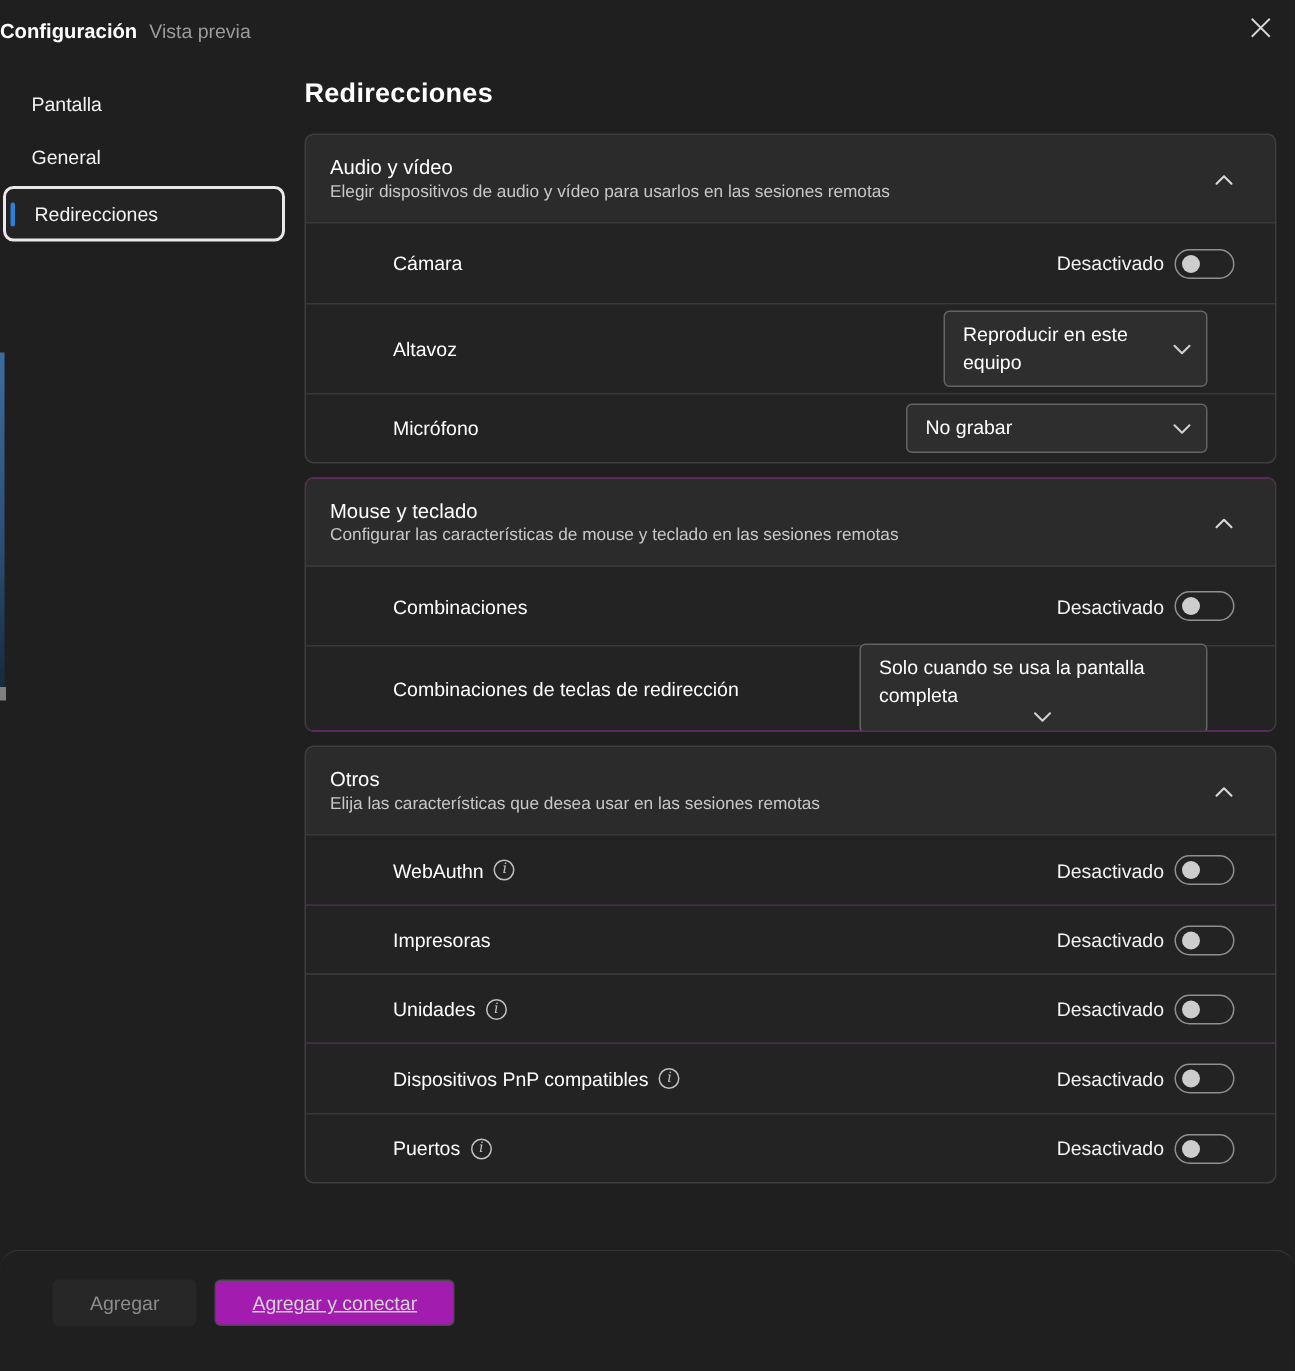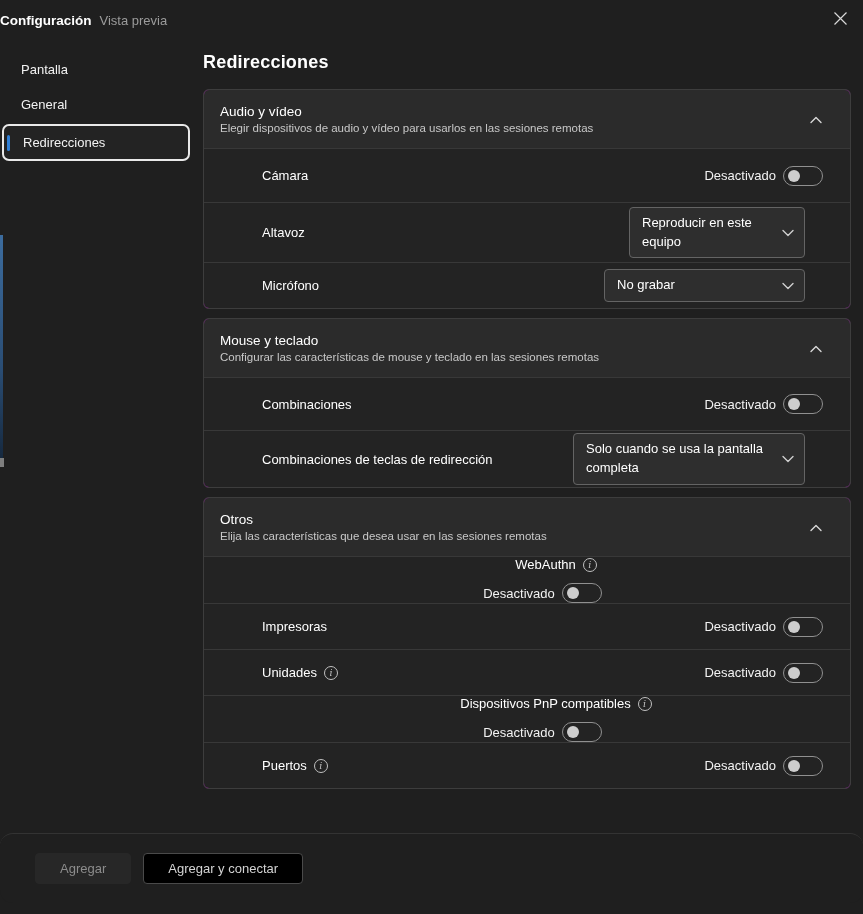--- a/index.html
+++ b/index.html
@@ -44,50 +44,50 @@
     display:flex; align-items:center; justify-content:space-between; }
   .card-header .titles { display:flex; flex-direction:column; gap:3px; }
   .card-title { font-size:13.5px; color:#ffffff; }
   .card-subtitle { font-size:11.5px; color:#c8c8c8; }
   .chev-btn { color:#d8d8d8; display:flex; align-items:center; justify-content:center;
     width:28px; height:28px; border-radius:4px; }
 
   .row { display:flex; align-items:center; justify-content:space-between;
     border-top:1px solid #383838; background:#232323; padding-left:58px; }
   .h54 { height:54px; } .h60 { height:60px; } .h46 { height:46px; }
-  .h53 { height:53px; } .h57 { height:57px; } .h47 { height:47px;flex-direction:column; }
+  .h53 { height:53px; } .h57 { height:57px; } .h47 { height:47px; }
   .row-label { color:#ffffff; display:flex; align-items:center; gap:7px; }
   .info-icon { width:14px; height:14px; border:1px solid #c0c0c0; border-radius:50%;
     color:#c0c0c0; font-size:9.5px; display:inline-flex; align-items:center; justify-content:center;
     font-family:"DejaVu Serif",serif; font-style:italic; line-height:1; }
 
   
   .toggle-group { display:flex; align-items:center; gap:7px; margin-right:27px; }
   .state-label { color:#f2f2f2; }
   .toggle { width:40px; height:20px; border:1px solid #909090; border-radius:11px;
     position:relative; background:#232323; }
   .toggle .knob { position:absolute; left:4px; top:50%; transform:translateY(-50%);
     width:12px; height:12px; border-radius:50%; background:#cdcdcd; }
 
   
   .dropdown { background:#2e2e2e; border:1px solid #646464; border-radius:4px;
     display:flex; align-items:center; justify-content:space-between;
     padding:6px 10px 6px 12px; margin-right:45px; color:#fff; min-height:31px; }
   .dropdown .dd-value { line-height:1.45; }
   .dropdown .dd-chev { color:#cfcfcf; margin-left:10px; flex:0 0 auto; display:flex; }
-  .dd-w194 { width:176px; } .dd-w201 { width:201px; } .dd-w232 { width:232px; }
+  .dd-w194 { width:176px; } .dd-w201 { width:201px; } .dd-w232 { width:232px;flex-direction:column; }
 
   
   .footer { position:absolute; left:0; right:0; bottom:11px; height:70px;
     border-top:1px solid #333333; background:#1f1f1f;
     display:flex; align-items:center; padding-left:35px; gap:12px;border-radius:13px; }
   .btn { height:31px; border-radius:4px; padding:0 24px; font-size:13px;
     display:inline-flex; align-items:center; justify-content:center; }
   .btn-primary-disabled { background:#272727; color:#8c8c8c; border:1px solid #272727; }
-  .btn-secondary { background:#000000; color:#d4d4d4; border:1px solid #4a4a4a; }
+  .btn-secondary { background:#a21caf; color:#d4d4d4; border:1px solid #4a4a4a;text-decoration:underline; }
 </style>
 </head>
 <body>
 
 <div class="window">
 
   <div class="titlebar">
     <span class="app-title">Configuración</span>
     <span class="subtitle">Vista previa</span>
     <div class="close-btn">

